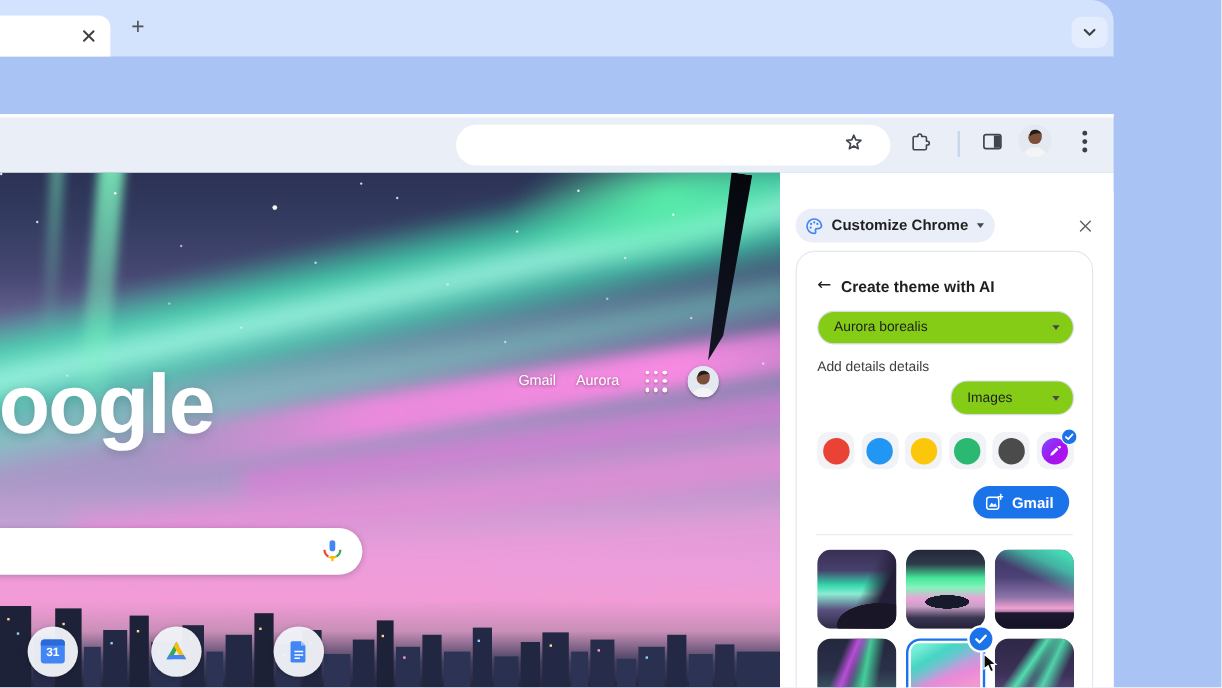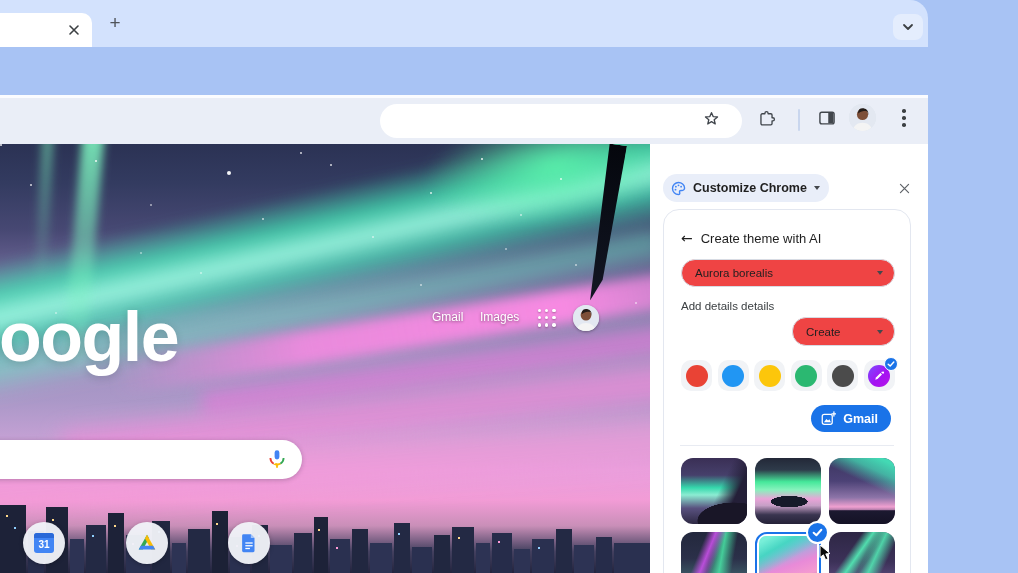--- a/index.html
+++ b/index.html
@@ -111,23 +111,23 @@
   .chip-label { font-size:12.5px; font-weight:700; color:#1f1f1f; }
   .caret-down { width:0; height:0; border-left:3.5px solid transparent;
     border-right:3.5px solid transparent; border-top:4.5px solid #44474c; }
   .panel-close { position:absolute; left:244px; top:18px; width:20px; height:20px;
     display:flex; align-items:center; justify-content:center; cursor:pointer; }
 
   .card { position:absolute; left:13px; top:49px; width:248px; height:560px;
     background:#fff; border:1px solid #e3e7f0; border-radius:16px; }
   .card-head { position:absolute; left:17px; top:20px; display:flex; align-items:center; gap:8px; }
   .back-arrow { font-family:"DejaVu Sans", sans-serif; font-size:14px; color:#1f1f1f; cursor:pointer; }
-  .card-title { font-size:13px; font-weight:400; color:#1f1f1f;text-align:right; }
+  .card-title { font-size:13px; font-weight:700; color:#1f1f1f;text-align:right; }
   .field { position:absolute; left:17px; border:1px solid #d7dbe3; border-radius:14px;
-    display:flex; align-items:center; font-size:11.5px; color:#1f1f1f; cursor:pointer; background:#ef4444; }
+    display:flex; align-items:center; font-size:11.5px; color:#1f1f1f; cursor:pointer; background:#84cc16; }
   .field .val { padding-left:13px; flex:1; }
   .field .caret-down { margin-right:11px; }
   .prompt-field { top:49px; width:214px; height:28px; }
   .details-label { position:absolute; left:17px; top:90px; font-size:11.5px; color:#3c4043; }
   .dd1 { top:107px; width:103px; height:29px; }
   .dd2 { top:107px; left:128px; width:103px; height:29px; }
 
   .swatch-row { position:absolute; left:17px; top:150px; display:flex; gap:5.5px; }
   .swatch { width:31px; height:31px; background:#f1f3f6; border-radius:10px;
     display:flex; align-items:center; justify-content:center; cursor:pointer; position:relative; }
@@ -297,21 +297,21 @@
         <g fill="#ff9ad8">
             <rect x="34" y="38" width="2" height="2"></rect>
             <rect x="132" y="42" width="2" height="2"></rect>
             <rect x="236" y="44" width="2" height="2"></rect>
             <rect x="336" y="46" width="2" height="2"></rect>
             <rect x="498" y="40" width="2" height="2"></rect>
           </g>
       </svg>
 
       <span class="nt-link" style="left:432px; top:166px">Gmail</span>
-      <span class="nt-link" style="left:480px; top:166px">Images</span>
+      <span class="nt-link" style="left:480px; top:166px">Aurora</span>
       <div class="apps-grid">
           <i></i>
           <i></i>
           <i></i>
           <i></i>
           <i></i>
           <i></i>
           <i></i>
           <i></i>
           <i></i>
@@ -388,21 +388,21 @@
         </div>
 
         <div class="field prompt-field">
           <span class="val">Aurora borealis</span>
           <span class="caret-down"></span>
         </div>
 
         <div class="details-label">Add details details</div>
 
         <div class="field dd2">
-          <span class="val">Create</span>
+          <span class="val">Images</span>
           <span class="caret-down"></span>
         </div>
 
         <div class="swatch-row">
           <div class="swatch">
               <div class="dot" style="background: rgb(233, 67, 53);"></div>
             </div>
           <div class="swatch">
               <div class="dot" style="background: rgb(33, 150, 243);"></div>
             </div>

